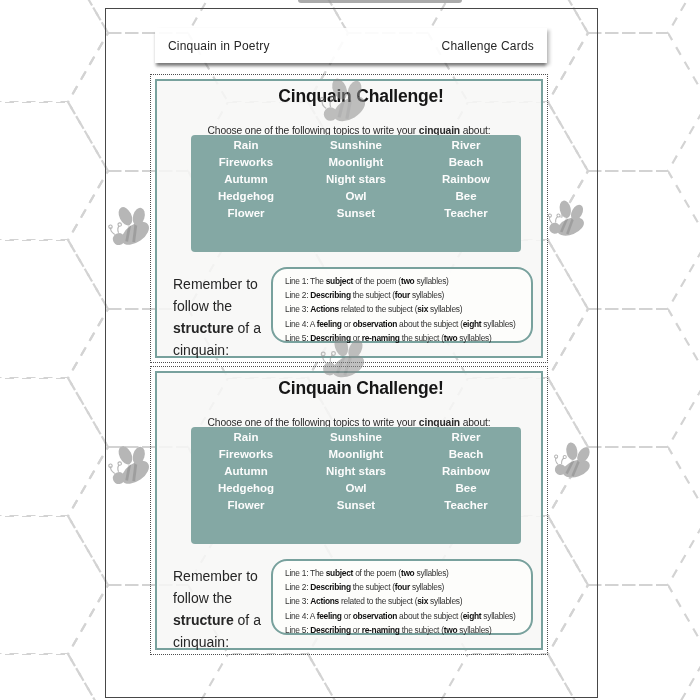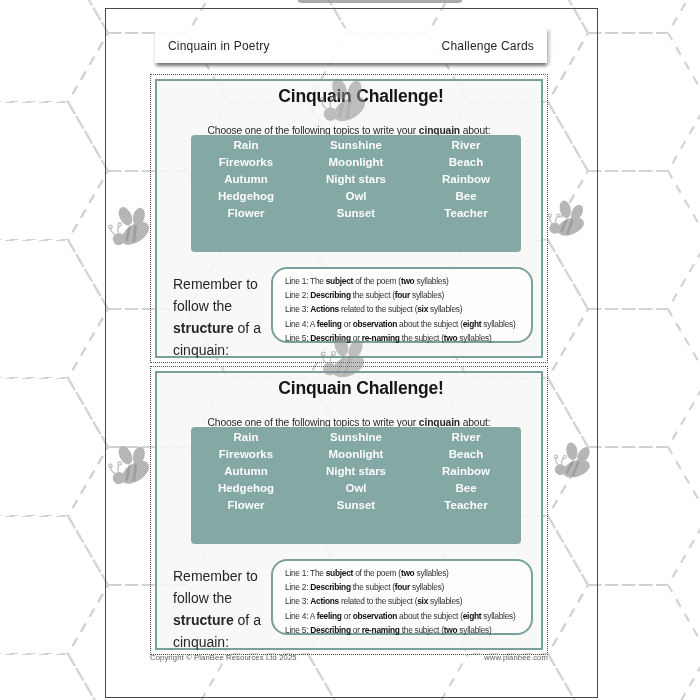--- a/index.html
+++ b/index.html
@@ -189,18 +189,14 @@
       </div>
   </div>
 
   <svg class="bee bee-overlay bee-title" viewBox="0 0 100 84">
       <use href="#beeShape"></use>
     </svg>
   <svg class="bee bee-overlay bee-mid" viewBox="0 0 100 84">
       <use href="#beeShape"></use>
     </svg>
 
-  <div class="footer">
-    <span>Copyright © PlanBee Resources Ltd 2025</span>
-    <span>www.planbee.com</span>
-  </div>
 
 </div>
 
 </body></html>

